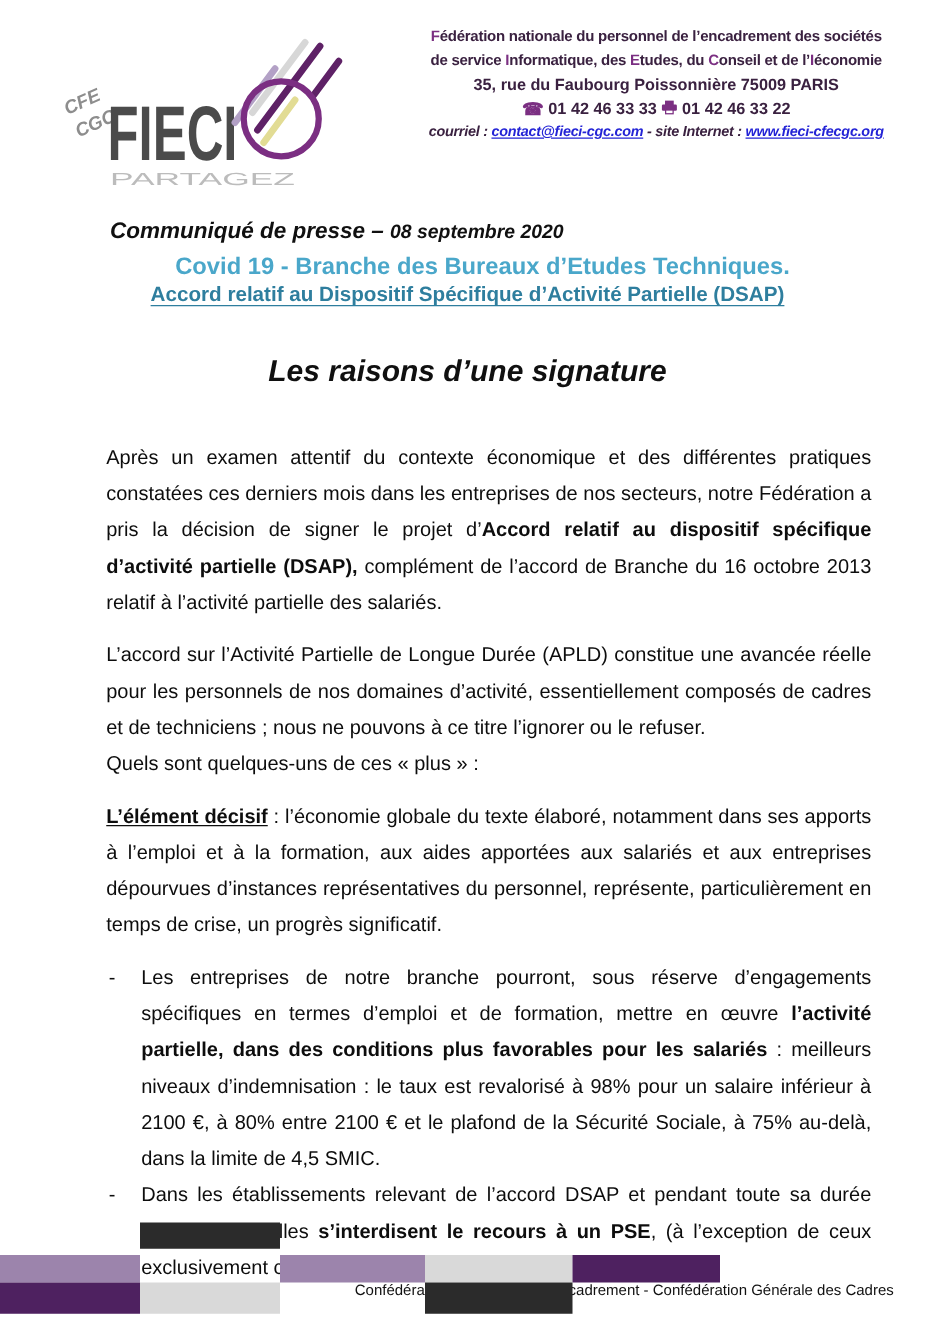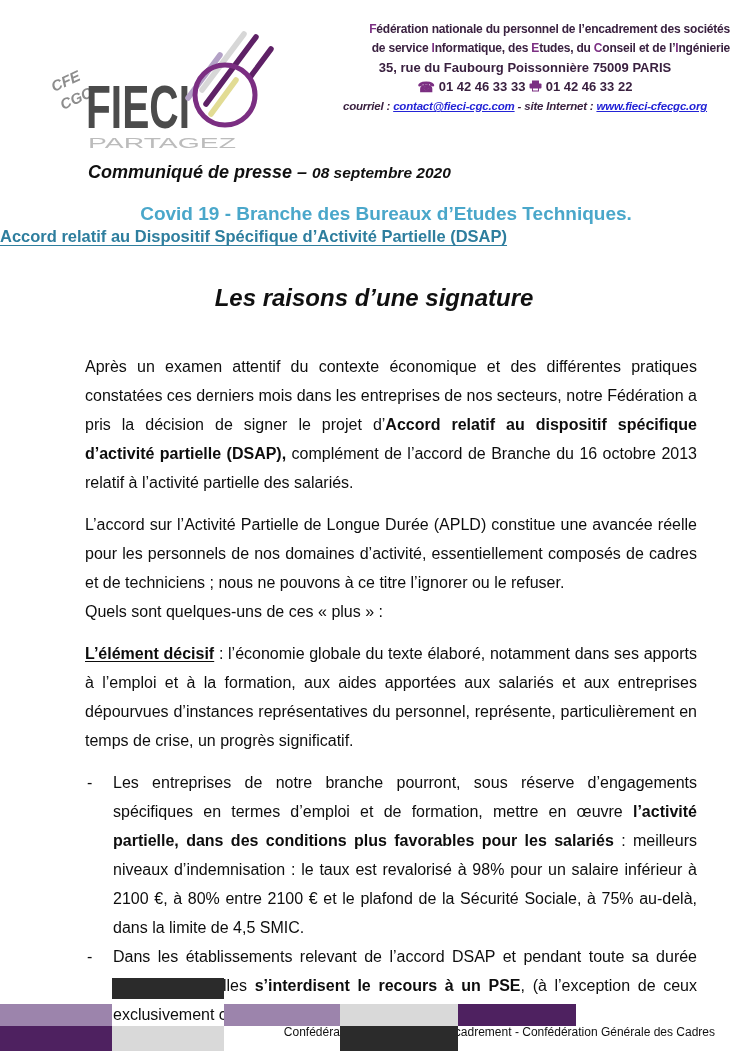--- a/index.html
+++ b/index.html
@@ -12,41 +12,41 @@
   }
 
   
   .logo { position:absolute; left:30px; top:30px; width:300px; height:125px; }
 
   .org {
     position:absolute; left:320px; top:20px; width:410px;
     text-align:center; font-weight:bold;
     color:var(--header-text,#3A2140);
   }
-  .org .line  { white-space:nowrap; font-size:12px;  line-height:19px; letter-spacing:-0.2px;text-align:right; }
+  .org .line  { white-space:nowrap; font-size:12px;  line-height:19px; letter-spacing:-0.2px; }
   .org .addr  { white-space:nowrap; font-size:13px;  line-height:19px; }
   .org .tel   { white-space:nowrap; font-size:13px;  line-height:19px; color:var(--header-text,#3A2140); }
   .org .mail  { white-space:nowrap; font-size:11.5px; line-height:19px; letter-spacing:-0.2px;font-style:italic; }
   .org .cap   { color:var(--header-accent,#7B2F82); }
   .org a      { color:var(--link-blue,#2323D6); text-decoration:underline; font-weight:bold; }
   .phone-glyph { color:var(--header-accent,#7B2F82); font-size:14px; vertical-align:-1px; }
   .fax-svg { vertical-align:-1px; }
 
   
   .press {
-    position:absolute; left:88px; top:162px;
+    position:absolute; left:88px; top:174px;
     font-weight:bold; font-style:italic; font-size:18px; color:#101010; white-space:nowrap;
   }
   .press .date { font-size:15.5px; }
   .covid {
     position:absolute; left:0; top:203px; width:748px; text-align:center;
     font-size:19px; font-weight:bold; color:var(--covid-blue,#4AA7CA);margin-left:12px;
   }
   .accord {
-    position:absolute; left:0; top:227px; width:748px; 
+    position:absolute; left:0; top:227px; width:748px; text-align:center;
     font-size:16.5px; font-weight:bold; color:var(--accord-teal,#2E7E9E);
     text-decoration:underline; text-underline-offset:3px;
   }
   .doc-title {
     position:absolute; left:0; top:284px; width:748px; text-align:center;
     font-size:24px; font-weight:bold; font-style:italic; color:#101010;
   }
 
   
   .bodytext {
@@ -88,21 +88,21 @@
         <line x1="176" y1="74" x2="226" y2="7" stroke="#5E2166" stroke-width="5.5" stroke-linecap="round"></line>
         <line x1="181" y1="84" x2="206" y2="50" stroke="#e2dc94" stroke-width="5.5" stroke-linecap="round"></line>
         <line x1="221" y1="46" x2="241" y2="19" stroke="#5E2166" stroke-width="5.5" stroke-linecap="round"></line>
         <circle cx="195" cy="65" r="30" fill="none" stroke="#7B2E82" stroke-width="5"></circle>
       </g>
     </g>
   </svg>
 
   <div class="org">
     <div class="line"><span class="cap">F</span><span>édération nationale du personnel de l’encadrement des sociétés</span></div>
-    <div class="line"><span>de service </span><span class="cap">I</span><span>nformatique, des </span><span class="cap">E</span><span>tudes, du </span><span class="cap">C</span><span>onseil et de l’</span><span class="cap">I</span><span>ngénierie</span></div>
+    <div class="line"><span>de service </span><span class="cap">I</span><span>nformatique, des </span><span class="cap">E</span><span>tudes, du </span><span class="cap">C</span><span>onseil et de l’</span><span class="cap">I</span><span>économie</span></div>
     <div class="addr">35, rue du Faubourg Poissonnière 75009 PARIS</div>
     <div class="tel">
       <span class="phone-glyph">☎</span>
       <span>01 42 46 33 33</span>
       <svg class="fax-svg" width="13" height="12" viewBox="0 0 13 12">
           <rect x="3" y="0.5" width="7" height="3.5" fill="#7B2F82"></rect>
           <rect x="0.5" y="3.5" width="12" height="5" rx="1" fill="#7B2F82"></rect>
           <rect x="3" y="7.5" width="7" height="4" fill="#7B2F82"></rect>
           <rect x="4" y="8.5" width="5" height="2" fill="#ffffff"></rect>
         </svg>

